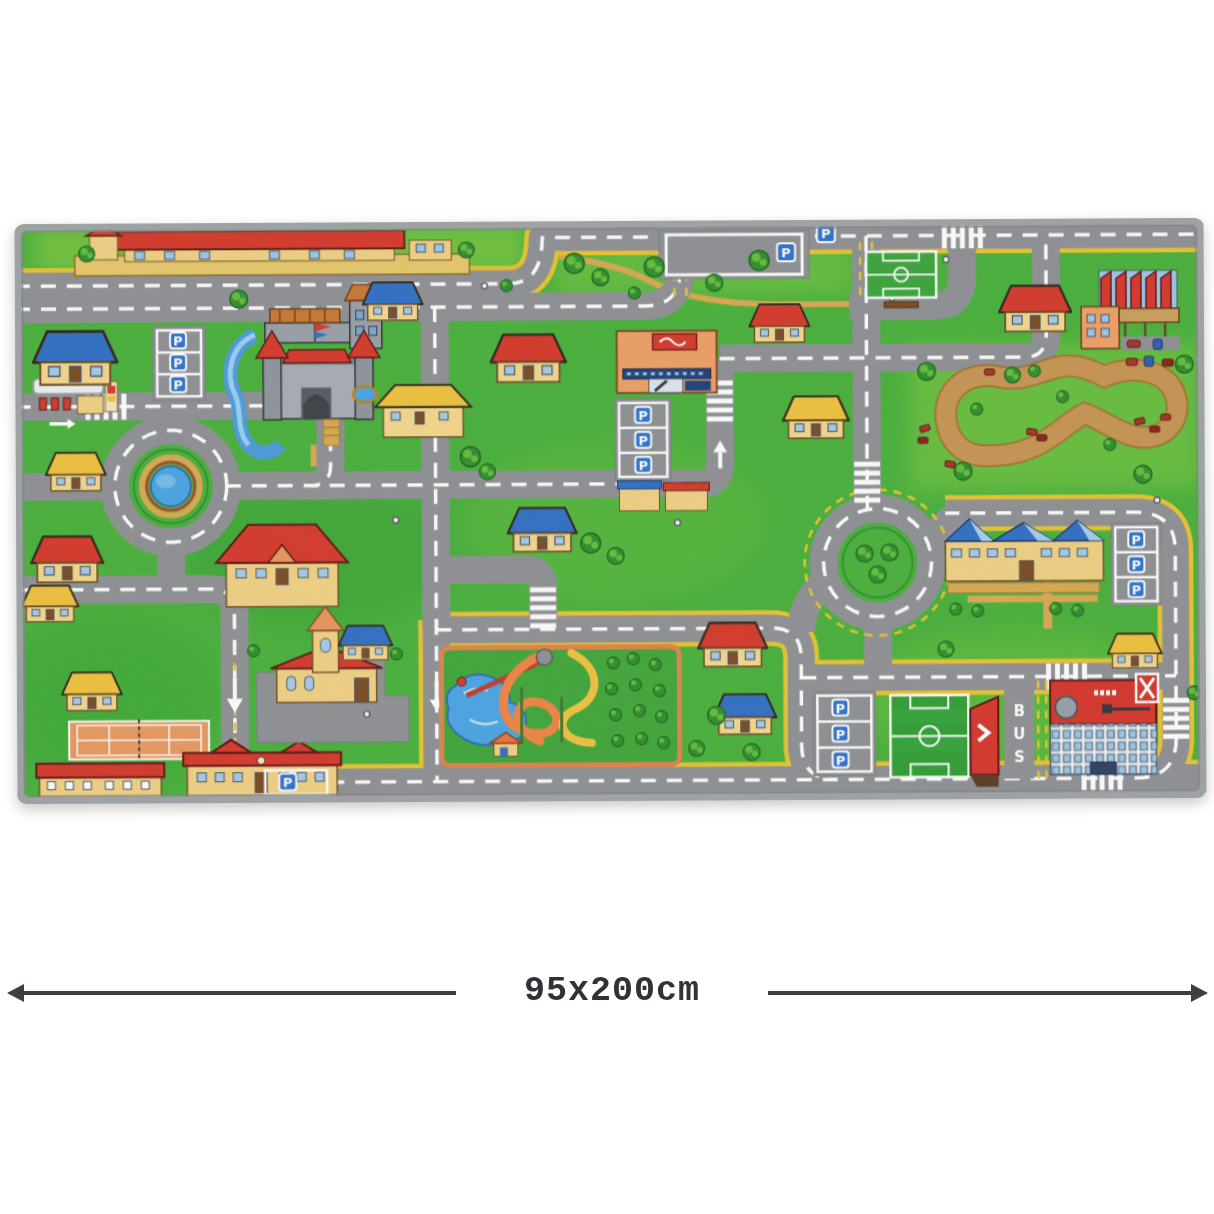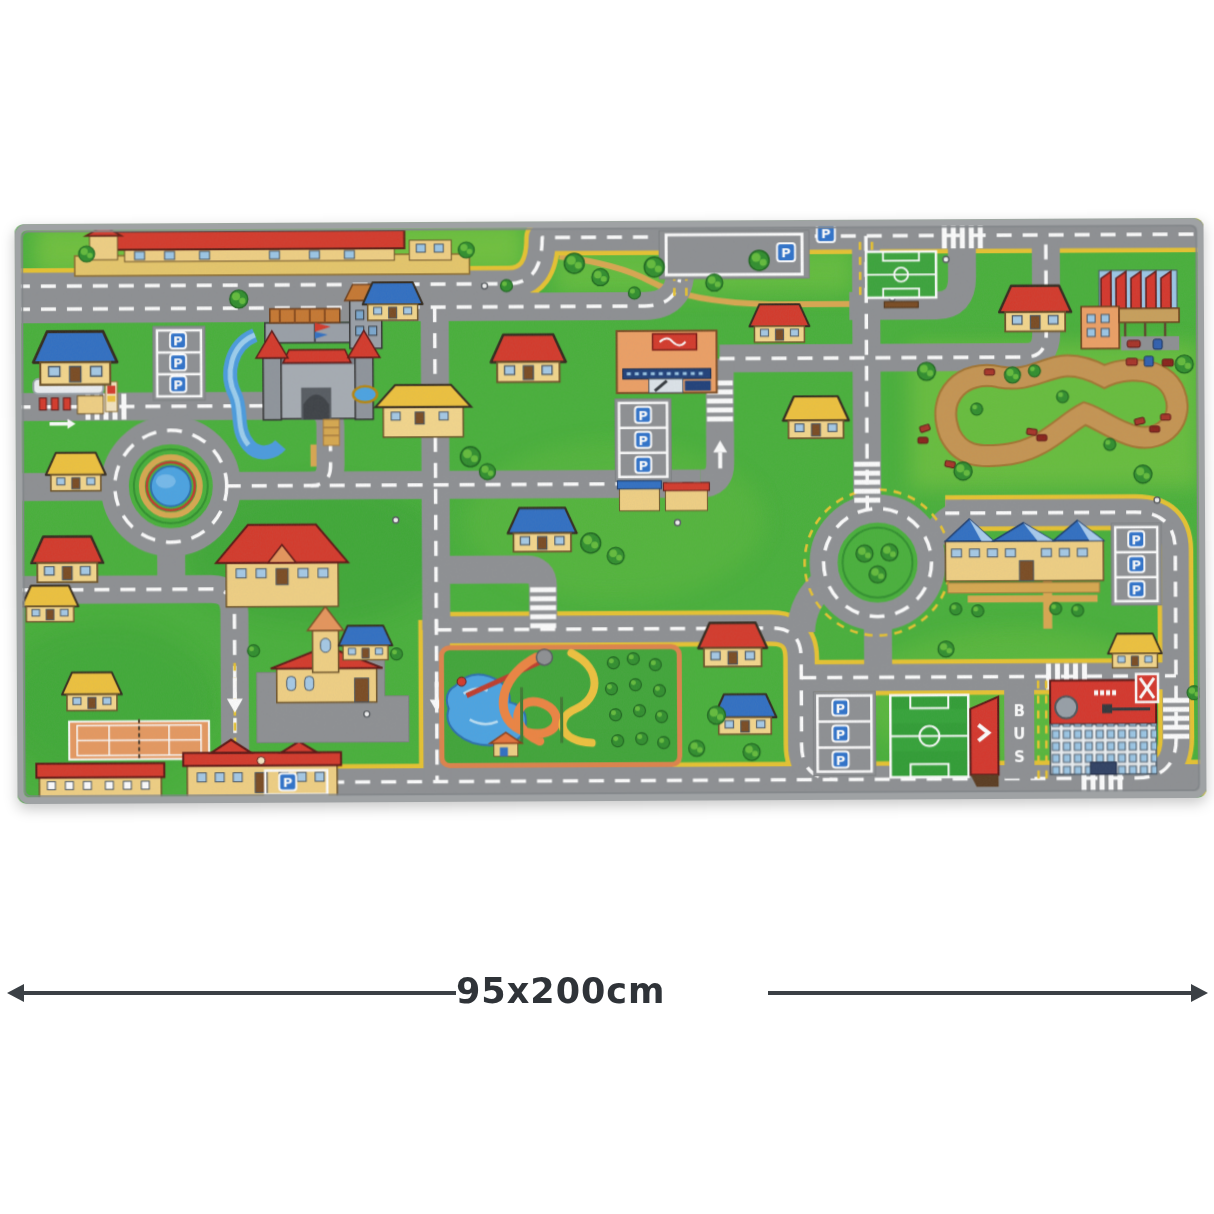--- a/index.html
+++ b/index.html
@@ -22,22 +22,22 @@
   .car{fill:#a83226;stroke:#5a1210;stroke-width:1;}
   .car2{fill:#8a2018;stroke:#5a1210;stroke-width:1;}
   .carb{fill:#2f5fb0;stroke:#152c55;stroke-width:1;}
   
   .dim-line{position:absolute;top:991px;height:4px;background:#3b4045;}
   .dim-line.l{left:16px;width:440px;}
   .dim-line.r{left:768px;width:430px;}
   .dim-head{position:absolute;top:984px;width:0;height:0;border-top:9px solid transparent;border-bottom:9px solid transparent;}
   .dim-head.l{left:7px;border-right:17px solid #3b4045;}
   .dim-head.r{left:1191px;border-left:17px solid #3b4045;}
-  .dim-label{position:absolute;left:456px;top:971px;width:312px;
-             font-weight:bold;font-size:35px;letter-spacing:1px;color:#2f3338;}
+  .dim-label{position:absolute;left:456px;top:971px;width:312px;text-align:center;
+             font-weight:bold;font-size:35px;letter-spacing:1px;color:#2f3338;font-family:Liberation Mono, monospace;}
 </style>
 </head>
 <body>
 
 <div class="stage">
 
 <svg class="rug-svg" viewBox="0 0 1190 580" xmlns="http://www.w3.org/2000/svg">
   <defs>
     <clipPath id="rugclip">
           <rect width="1190" height="580" rx="9"></rect>

